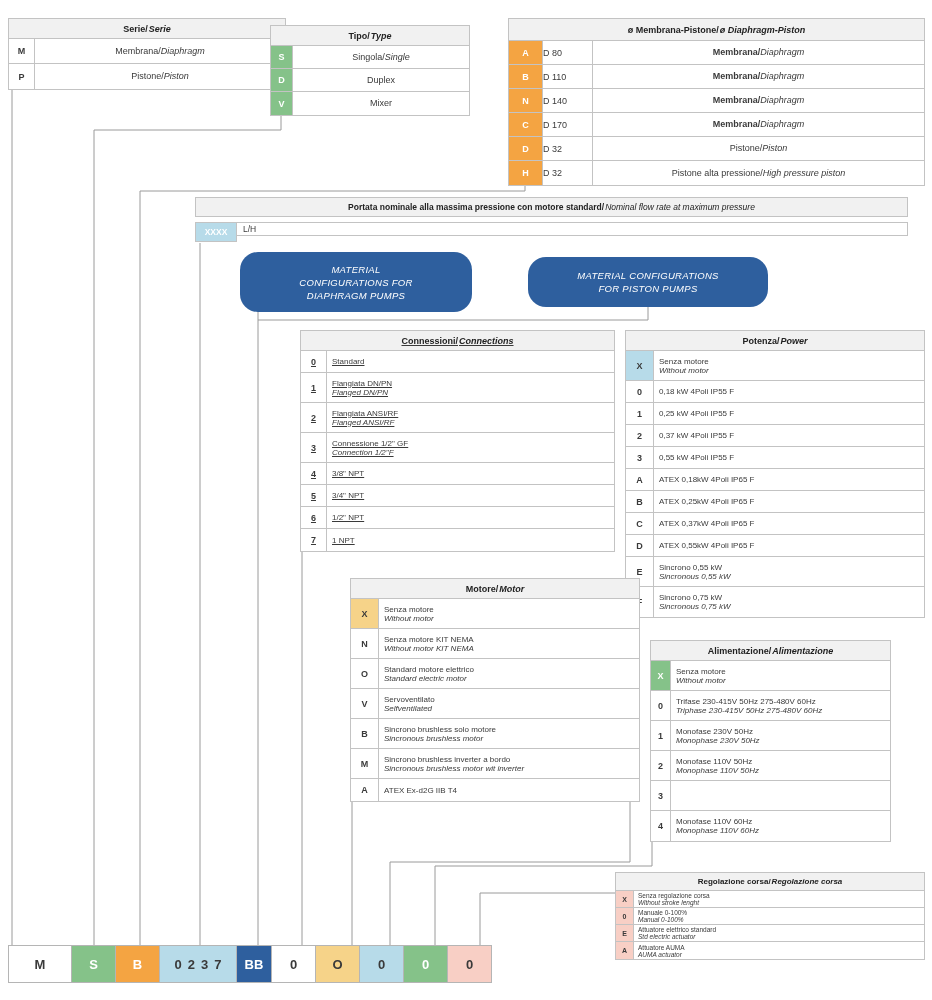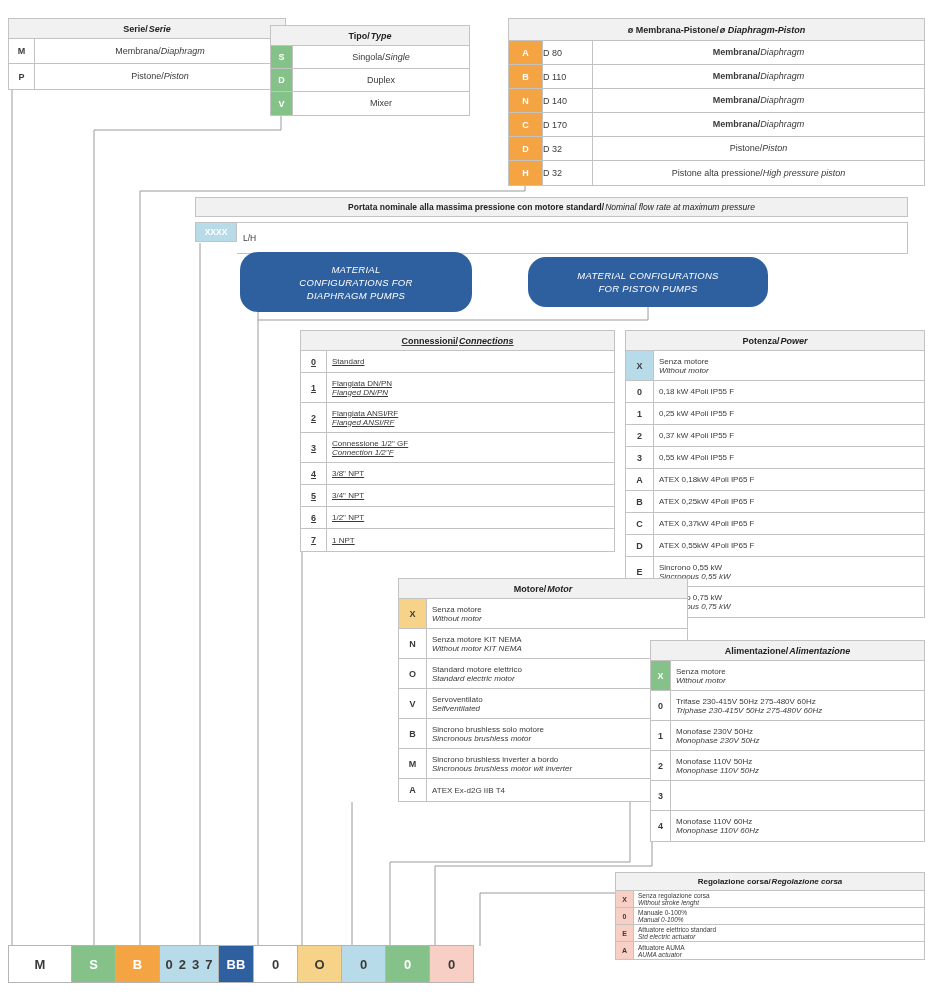--- a/index.html
+++ b/index.html
@@ -49,59 +49,59 @@
 
   #t-membrana { left: 508px; top: 18px; width: 417px; }
   #t-membrana .thead { height: 22px; }
   #t-membrana .trow { height: 24px; }
   #t-membrana .ccell { width: 34px; }
   #t-membrana .dcell, #t-membrana .scell { font-size: 9px; }
 
   #t-connessioni { left: 300px; top: 330px; width: 315px; text-decoration: underline; }
   #t-potenza { left: 625px; top: 330px; width: 300px; }
   #t-potenza .ccell { width: 28px; }
-  #t-motore { left: 350px; top: 578px; width: 290px; margin-left: 48px; }
+  #t-motore { left: 350px; top: 578px; width: 290px; }
   #t-motore .ccell { width: 28px; }
-  #t-alimentazione { left: 650px; top: 640px; width: 275px; }
+  #t-alimentazione { left: 650px; top: 640px; width: 241px; }
   #t-alimentazione .ccell { width: 20px; }
 
   #t-regolazione { left: 615px; top: 872px; width: 310px; }
   #t-regolazione .thead { height: 18px; font-size: 8px; }
   #t-regolazione .trow.single, #t-regolazione .trow.double { height: 17px; }
   #t-regolazione .ccell { width: 18px; font-size: 7px; }
   #t-regolazione .dcell { font-size: 6.5px; line-height: 7px; padding: 1px 4px; }
 
   
   #portata-header { position: absolute; left: 195px; top: 197px; width: 713px; height: 20px;
                     background: var(--header_bg, #f1f1f1); border: 1px solid var(--border, #c3c3c3);
                     display: flex; align-items: center; justify-content: center; font-size: 8.5px;
                     color: #222; white-space: nowrap; }
   #portata-header .tt-it { font-weight: bold; }
   #portata-code { position: absolute; left: 195px; top: 222px; width: 42px; height: 20px;
                   background: var(--cyan, #b7dbe9); color: #fff; font-weight: bold; font-size: 8.5px;
                   border: 1px solid var(--border, #c3c3c3);
                   display: flex; align-items: center; justify-content: center; }
-  #portata-unit { position: absolute; left: 237px; top: 222px; width: 671px; height: 32px;
+  #portata-unit { position: absolute; left: 237px; top: 222px; width: 671px; height: 14px;
                   border: 1px solid var(--border, #c3c3c3); border-left: none; background: #fff;
                   display: flex; align-items: center; padding-left: 6px; font-size: 8.5px; }
 
   
   .badge { position: absolute; background: var(--blue, #2e5f9e); color: #fff; border-radius: 18px;
            display: flex; flex-direction: column; align-items: center; justify-content: center;
            font-style: italic; font-size: 9.5px; line-height: 13px; text-align: center; letter-spacing: .3px; }
   #badge1 { left: 240px; top: 252px; width: 232px; height: 60px; }
   #badge2 { left: 528px; top: 257px; width: 240px; height: 50px; }
 
   
   #code-row { position: absolute; left: 8px; top: 945px; height: 38px; display: flex; }
   .code-box { width: 45px; height: 38px; border: 1px solid #b5b5b5; margin-left: -1px;
               display: flex; align-items: center; justify-content: center; font-weight: bold; font-size: 13px; }
   .code-box:first-child { margin-left: 0; }
   .code-box:nth-child(1) { width: 64px; }
-  .code-box:nth-child(4) { width: 60px; }
+  .code-box:nth-child(4) { width: 78px; }
   .code-box:nth-child(5) { width: 36px; }
   .code-box.spaced { letter-spacing: 6px; padding-left: 6px; }
 </style>
 </head>
 <body>
 
 <div id="canvas">
 
   <svg id="lines" width="932" height="1000">
     <polyline class="conn" points="12,90 12,946"></polyline>

